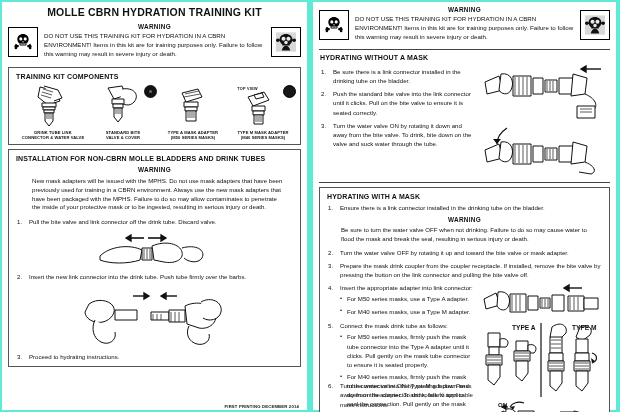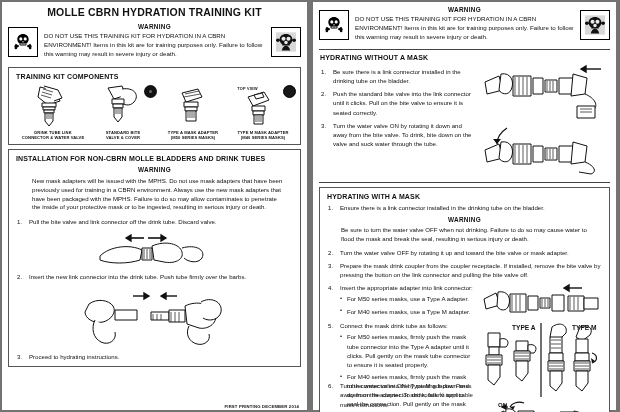--- a/index.html
+++ b/index.html
@@ -7,21 +7,21 @@
     margin: 0; padding: 0;
     width: 620px; height: 412px;
     background: #ffffff;
     font-family: "Liberation Sans", sans-serif;
     color: #111111;
     overflow: hidden;
   }
   .sheet {
     position: relative;
     width: 620px; height: 412px;
-    background: #737373;
+    background: #5eead4;
     display: flex;
     gap: 6px;
     padding: 2px 4px 2px 2px;
   }
   .page {
     position: relative;
     width: 305px;
     height: 408px;
     background: #ffffff;
   }

